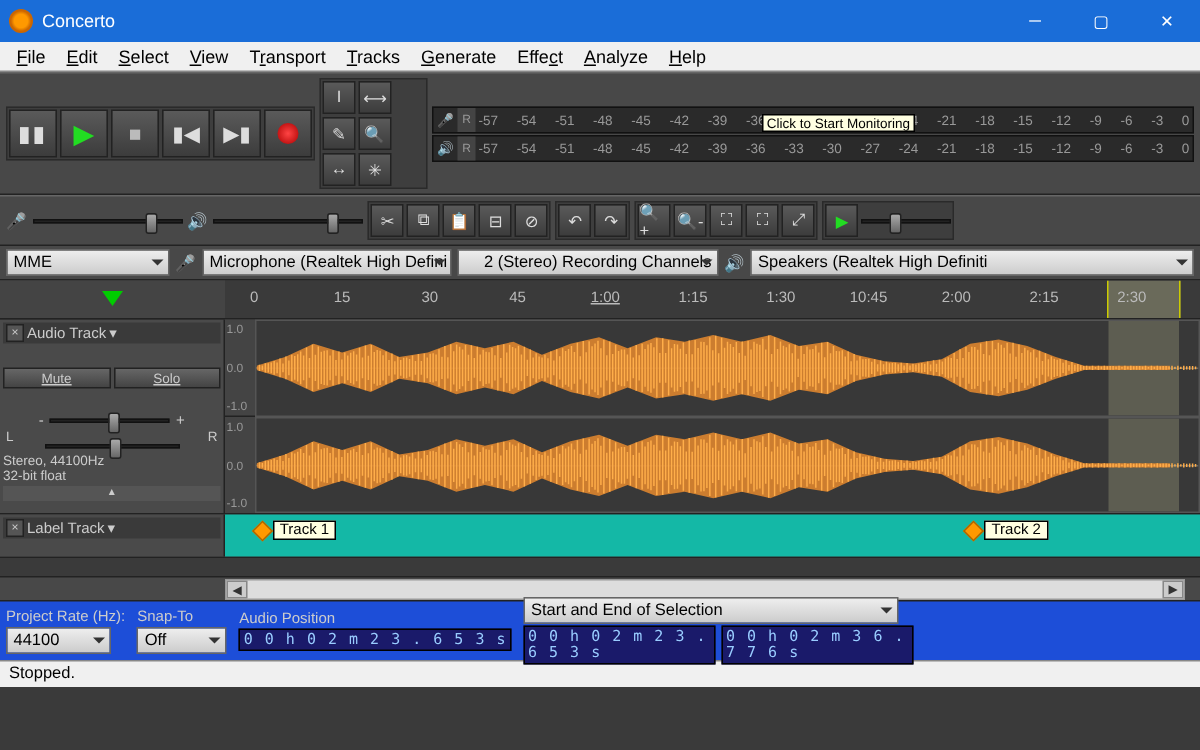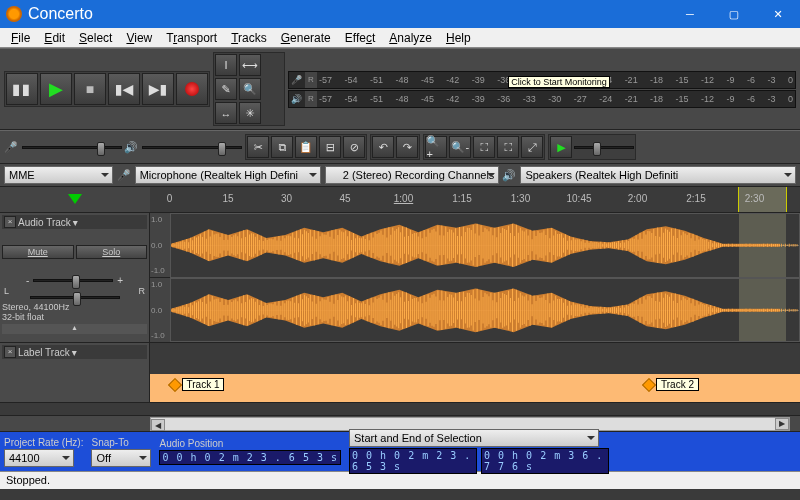--- a/index.html
+++ b/index.html
@@ -1,19 +1,19 @@
 <!DOCTYPE html>
 <html><head>
 <meta charset="utf-8">
 <style>
 * { box-sizing: border-box; margin: 0; padding: 0; font-family: "Segoe UI", Tahoma, sans-serif; }
 body { background: #3a3a3a; width: 800px; height: 500px; overflow: hidden; font-size: 11px; color: #ddd; }
 .titlebar { height: 28px; background: #1a6dd8; display: flex; align-items: center; color: #fff; }
 .titlebar .icon { width: 16px; height: 16px; margin: 0 6px; background: radial-gradient(circle,#f90 40%,#c60 60%); border-radius: 50%; }
-.titlebar .title { flex: 1; font-size: 16px; }
+.titlebar .title { flex: 1; font-size: 12px; }
 .tbtn { width: 44px; height: 28px; display: flex; align-items: center; justify-content: center; }
 .menubar { height: 20px; background: #f0f0f0; display: flex; align-items: center; padding: 0 4px; color: #000; border-bottom: 1px solid #888; }
 .menubar span { padding: 13px 7px; font-size: 12px; }
 .menubar span u { text-decoration: underline; }
 .toolbar { background: #484848; padding: 3px 4px; display: flex; gap: 3px; align-items: center; border-top: 1px solid #666; border-bottom: 1px solid #222; }
 .tbgrp { display: flex; gap: 2px; padding: 1px; background: #3e3e3e; border: 1px solid #2a2a2a; }
 .btn { width: 32px; height: 32px; background: linear-gradient(#5a5a5a,#3c3c3c); border: 1px solid #222; display: flex; align-items: center; justify-content: center; color: #ddd; font-size: 14px; cursor: pointer; }
 .btn.small { width: 22px; height: 22px; font-size: 11px; }
 .btn.rec > div { width: 14px; height: 14px; border-radius: 50%; background: radial-gradient(#f44,#a00); }
 .meter { flex: 1; height: 16px; background: #2a2a2a; border: 1px solid #111; position: relative; font-size: 9px; color: #999; display: flex; align-items: center; }
@@ -37,21 +37,21 @@
 .track .head .titlebar2 { display: flex; align-items: center; gap: 2px; background: #3a3a3a; padding: 1px 2px; }
 .track .head .ms { display: flex; gap: 2px; margin: 16px 0; text-decoration: underline; }
 .track .head .ms div { flex: 1; background: linear-gradient(#666,#444); border: 1px solid #222; text-align: center; font-size: 9px; padding: 1px 0; cursor: pointer; }
 .track .head .pan { display: flex; justify-content: space-between; font-size: 9px; padding: 0 2px; }
 .track .content { flex: 1; background: #2e2e2e; position: relative; }
 .clip { position: absolute; left: 0; right: 0; background: #383838; border: 1px solid #555; }
 .wave { position: relative; height: 100%; overflow: hidden; }
 .wave svg { position: absolute; top: 0; left: 0; width: 100%; height: 100%; }
 .wave .mid { position: absolute; top: 50%; left: 0; right: 0; height: 1px; background: #666; }
 .wave .sel { position: absolute; top: 0; bottom: 0; background: rgba(180,180,140,.3); }
-.labeltrack .content { background: #fdba74; height: 28px; margin-top: 31px; }
+.labeltrack .content { background: #14b8a6; height: 28px; }
 .labelmark { position: absolute; top: 4px; display: flex; align-items: center; gap: 2px; }
 .labelmark .pin { width: 10px; height: 10px; background: #f90; border: 1px solid #a60; transform: rotate(45deg); }
 .labelmark .txt { background: #ffffe1; border: 1px solid #000; color: #000; padding: 0 4px; font-size: 10px; }
 .hscroll { height: 16px; background: #484848; display: flex; align-items: center; border-top: 1px solid #222; margin-top: 12px; }
 .hscroll .left { width: 150px; }
 .hscroll .bar { flex: 1; height: 14px; background: #ddd; border: 1px solid #999; position: relative; margin-right: 10px; }
 .hscroll .arrow { width: 14px; height: 12px; background: #ccc; border: 1px solid #888; display: inline-flex; align-items: center; justify-content: center; font-size: 8px; color: #333; }
 .statusbar { background: #1d4ed8; padding: 2px 4px; display: flex; align-items: center; gap: 8px; border-top: 1px solid #222; height: 40px; }
 .statusbar .grp { display: flex; flex-direction: column; gap: 1px; }
 .statusbar .lbl { font-size: 10px; color: #ccc; }
@@ -204,21 +204,21 @@
         <div class="track" style="width:60px;">
           <div class="thumb" style="left:30%;"></div>
         </div>
       </div>
   </div>
 </div>
 
 <div class="devrow">
   <div class="dropdown" style="width:109px;">MME</div>
   <span>🎤</span>
-  <div class="dropdown" style="width:186px;">Microphone (Realtek High Defini</div>
+  <div class="dropdown" style="width:166px;">Microphone (Realtek High Defini</div>
   <div class="dropdown" style="width:174px;padding-left:17px;">2 (Stereo) Recording Channels</div>
   <span>🔊</span>
   <div class="dropdown" style="flex:1;">Speakers (Realtek High Definiti</div>
 </div>
 
 <div class="timeline">
   <div class="left">
       <div class="tri"></div>
     </div>
   <div class="ruler" id="ruler">

